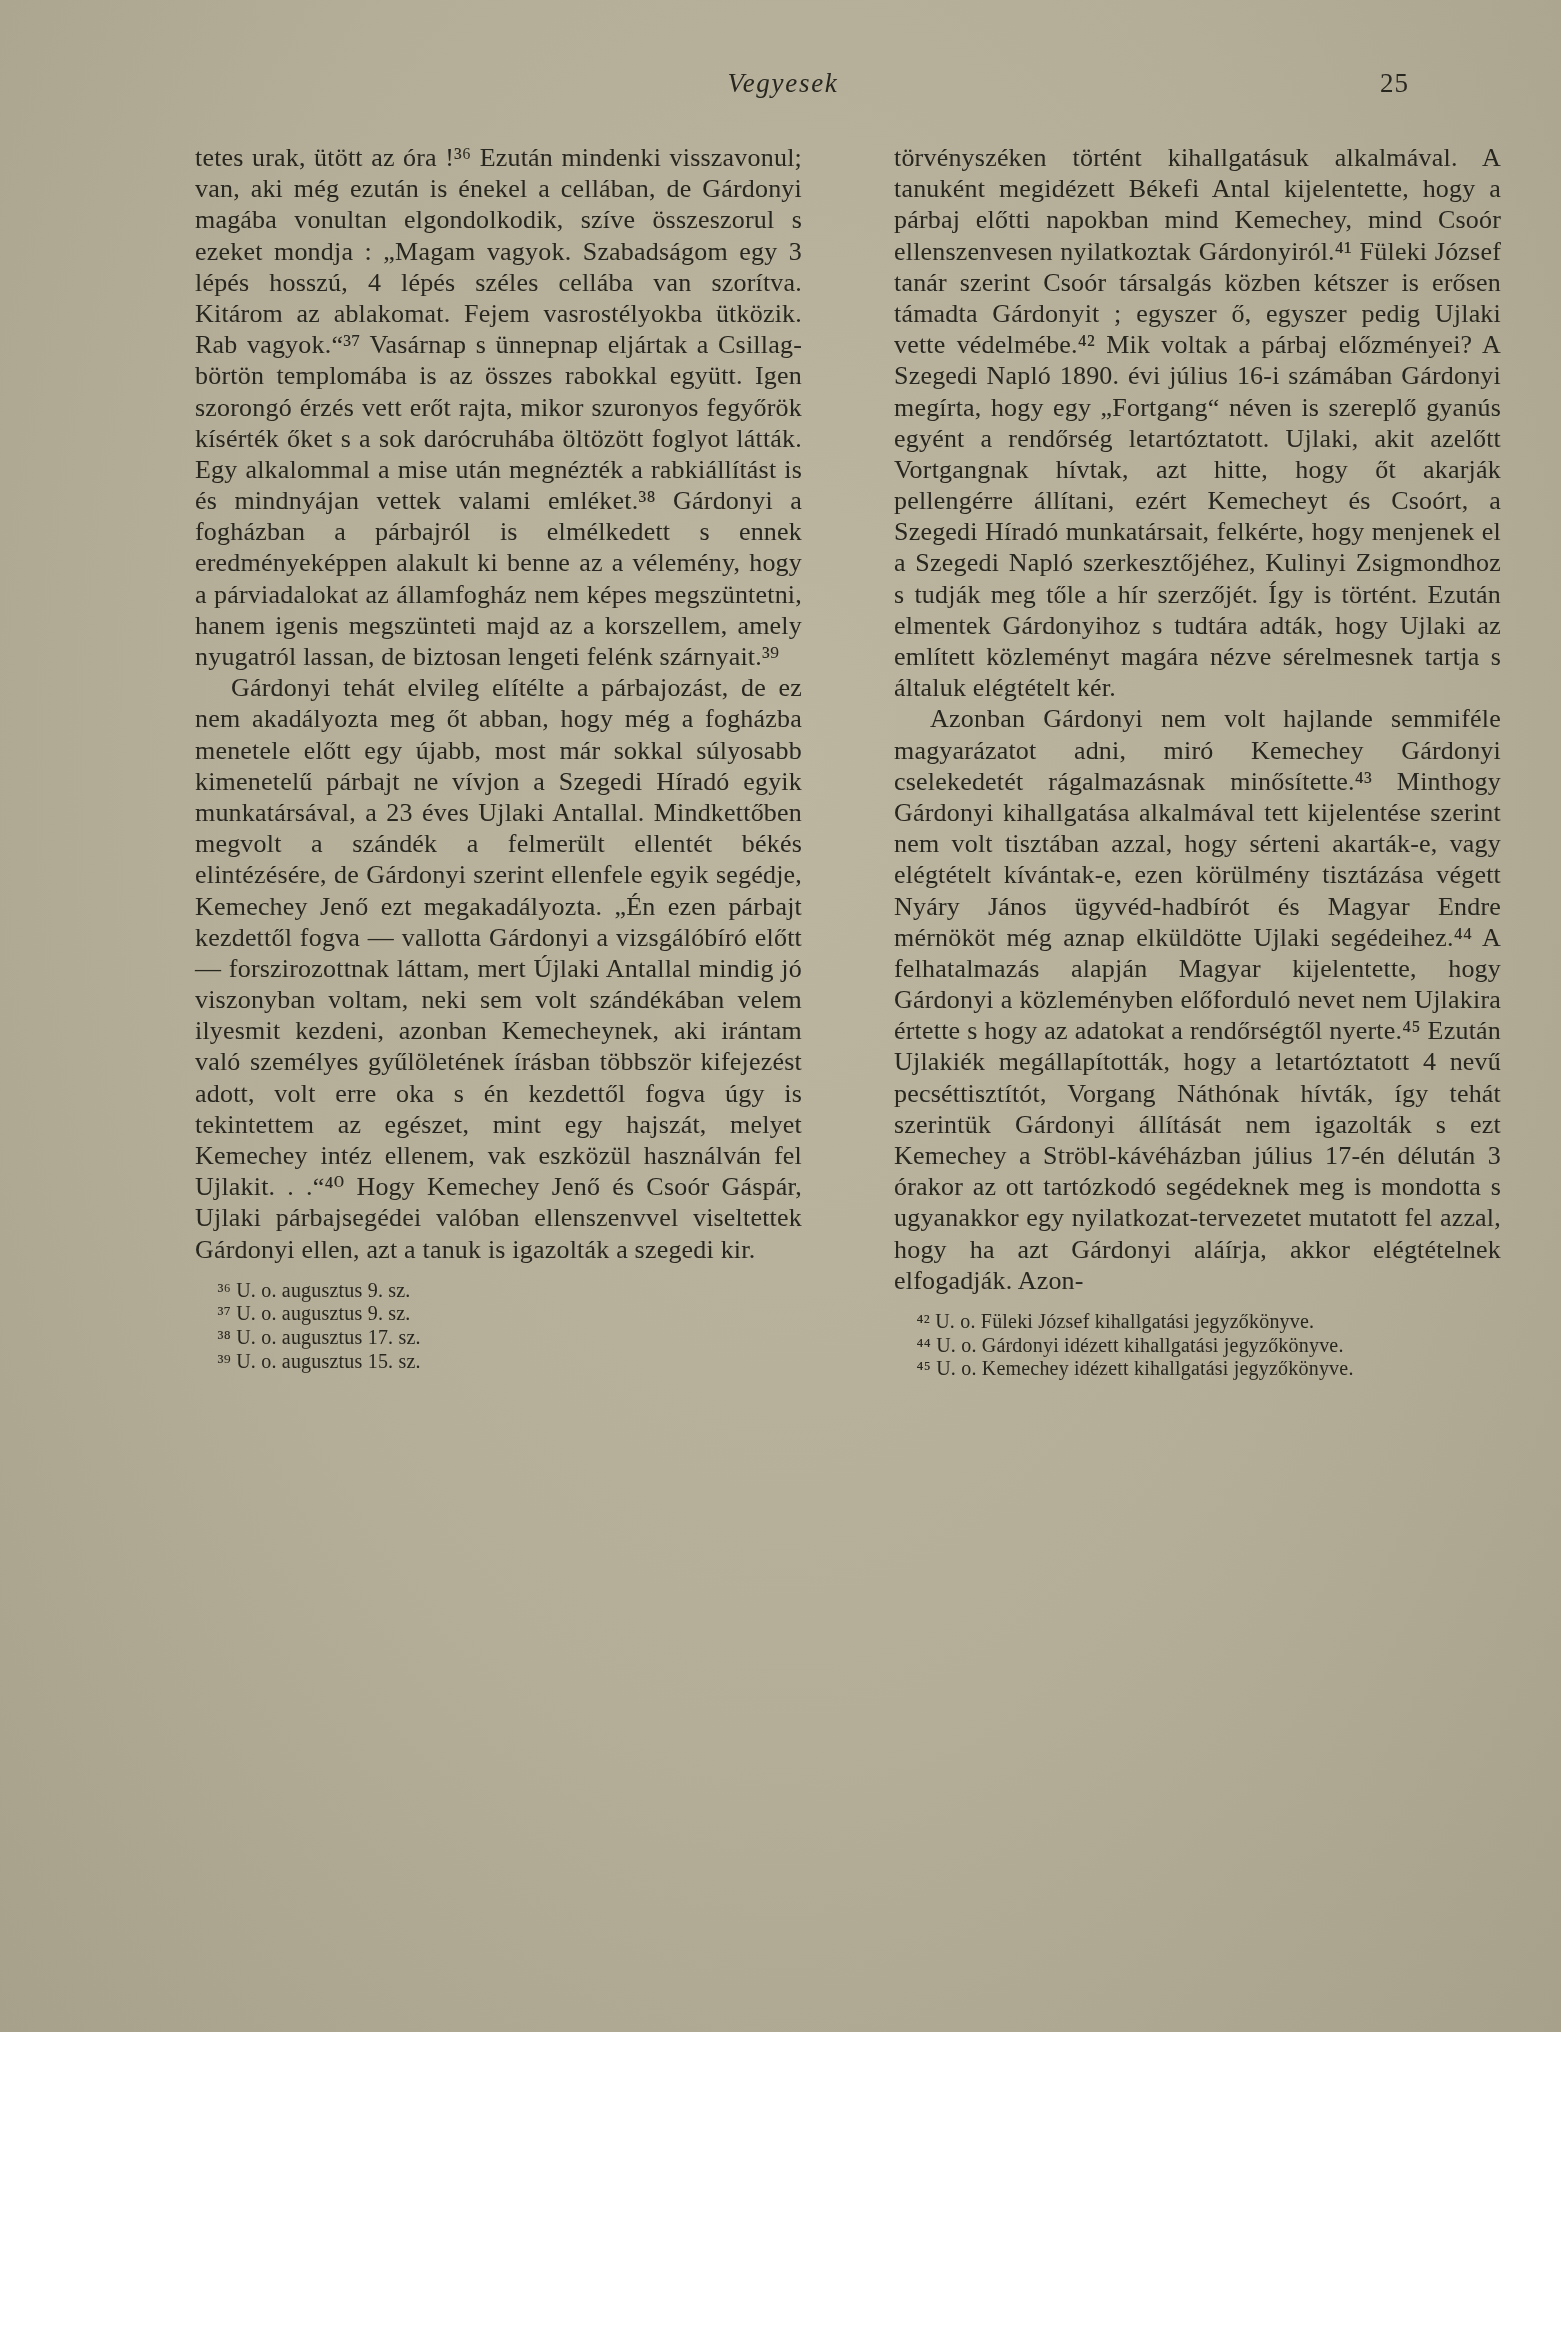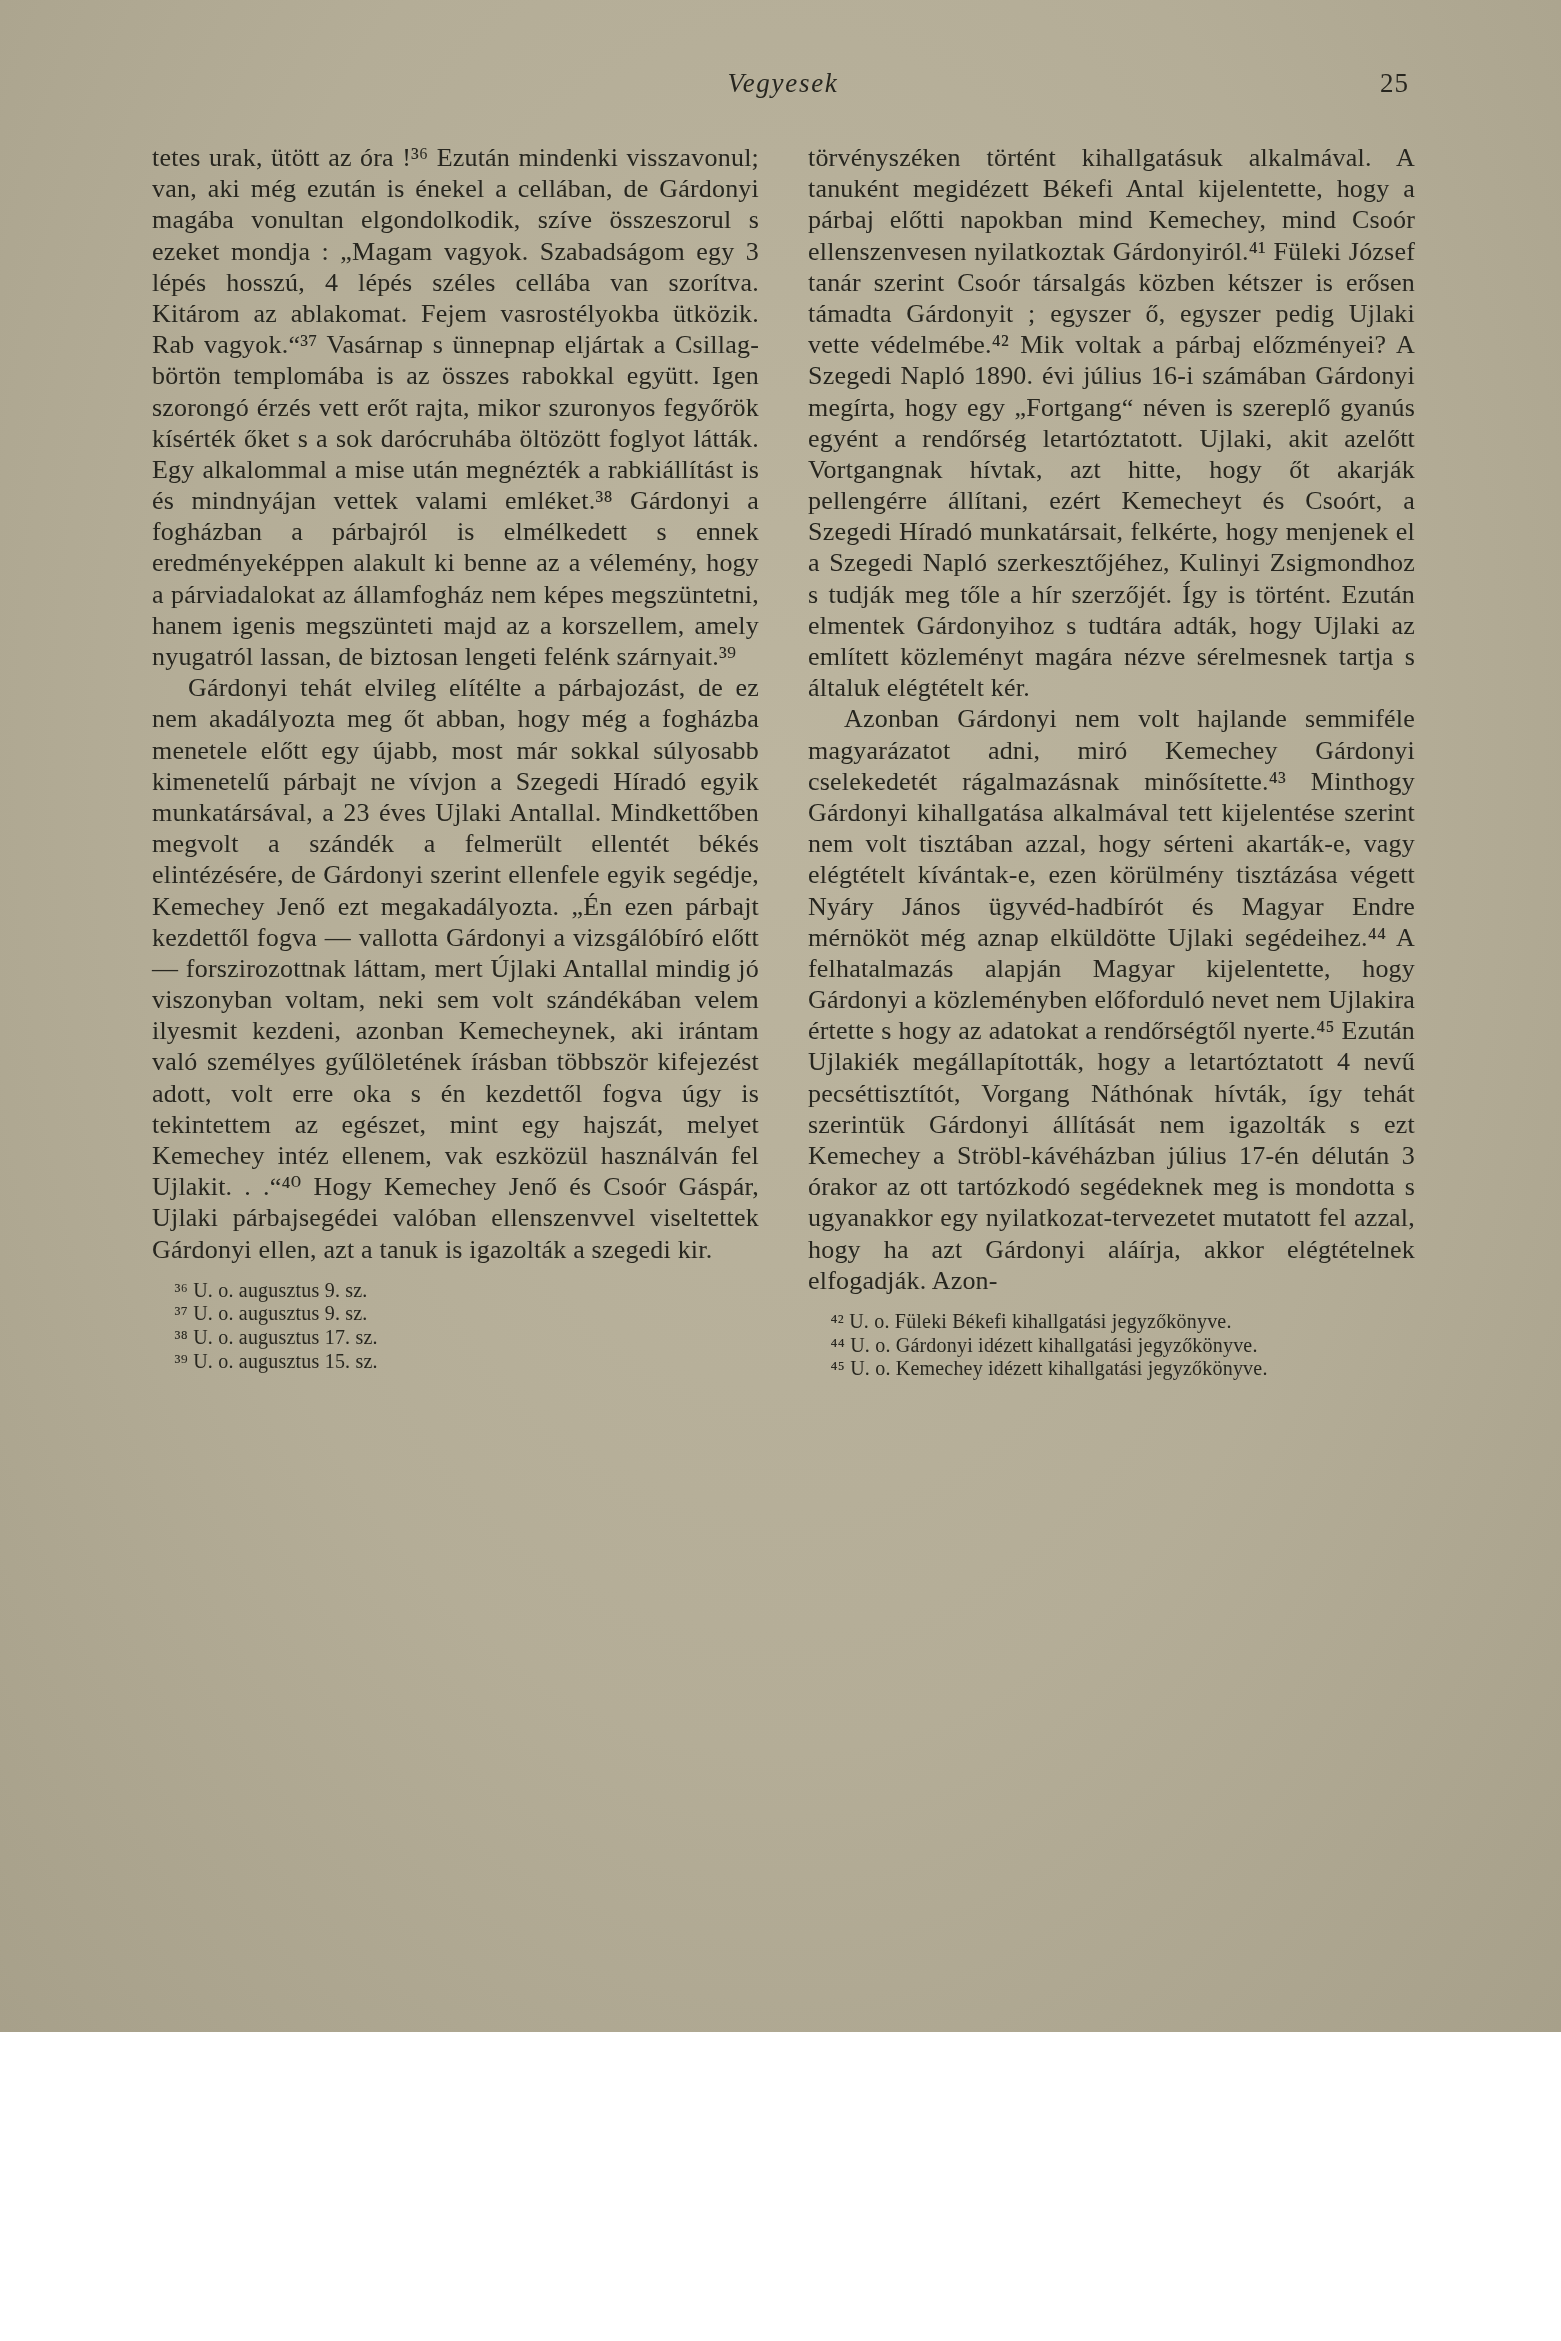--- a/index.html
+++ b/index.html
@@ -38,20 +38,21 @@
     font-size: 27px;
     letter-spacing: 0.9px;
   }
   .columns {
     display: flex;
     gap: 49px;
   }
   .column {
     width: 607px;
     flex: 0 0 607px;
+    margin-left: 43px;
   }
   .para {
     margin: 0;
     font-size: 26px;
     line-height: 1.2;
     text-align: justify;
     letter-spacing: 0.2px;
   }
   .para.indent {
     text-indent: 36px;
@@ -84,20 +85,20 @@
         <p class="footnote">³⁶ U. o. augusztus 9. sz.</p>
         <p class="footnote">³⁷ U. o. augusztus 9. sz.</p>
         <p class="footnote">³⁸ U. o. augusztus 17. sz.</p>
         <p class="footnote">³⁹ U. o. augusztus 15. sz.</p>
       </div>
     </div>
     <div class="column">
       <p class="para">törvényszéken történt kihallgatásuk alkalmával. A tanuként megidézett Békefi Antal kijelentette, hogy a párbaj előtti napokban mind Kemechey, mind Csoór ellenszenvesen nyilatkoztak Gárdonyiról.⁴¹ Füleki József tanár szerint Csoór társalgás közben kétszer is erősen támadta Gárdonyit ; egyszer ő, egyszer pedig Ujlaki vette védelmébe.⁴² Mik voltak a párbaj előzményei? A Szegedi Napló 1890. évi július 16-i számában Gárdonyi megírta, hogy egy „Fortgang“ néven is szereplő gyanús egyént a rendőrség letartóztatott. Ujlaki, akit azelőtt Vortgangnak hívtak, azt hitte, hogy őt akarják pellengérre állítani, ezért Kemecheyt és Csoórt, a Szegedi Híradó munkatársait, felkérte, hogy menjenek el a Szegedi Napló szerkesztőjéhez, Kulinyi Zsigmondhoz s tudják meg tőle a hír szerzőjét. Így is történt. Ezután elmentek Gárdonyihoz s tudtára adták, hogy Ujlaki az említett közleményt magára nézve sérelmesnek tartja s általuk elégtételt kér.</p>
       <p class="para indent">Azonban Gárdonyi nem volt hajlande semmiféle magyarázatot adni, miró Kemechey Gárdonyi cselekedetét rágalmazásnak minősítette.⁴³ Minthogy Gárdonyi kihallgatása alkalmával tett kijelentése szerint nem volt tisztában azzal, hogy sérteni akarták-e, vagy elégtételt kívántak-e, ezen körülmény tisztázása végett Nyáry János ügyvéd-hadbírót és Magyar Endre mérnököt még aznap elküldötte Ujlaki segédeihez.⁴⁴ A felhatalmazás alapján Magyar kijelentette, hogy Gárdonyi a közleményben előforduló nevet nem Ujlakira értette s hogy az adatokat a rendőrségtől nyerte.⁴⁵ Ezután Ujlakiék megállapították, hogy a letartóztatott 4 nevű pecséttisztítót, Vorgang Náthónak hívták, így tehát szerintük Gárdonyi állítását nem igazolták s ezt Kemechey a Ströbl-kávéházban július 17-én délután 3 órakor az ott tartózkodó segédeknek meg is mondotta s ugyanakkor egy nyilatkozat-tervezetet mutatott fel azzal, hogy ha azt Gárdonyi aláírja, akkor elégtételnek elfogadják. Azon-</p>
       <div class="footnotes">
-        <p class="footnote">⁴² U. o. Füleki Békefi kihallgatási jegyzőkönyve.</p>
+        <p class="footnote">⁴² U. o. Füleki József kihallgatási jegyzőkönyve.</p>
         <p class="footnote">⁴⁴ U. o. Gárdonyi idézett kihallgatási jegyzőkönyve.</p>
         <p class="footnote">⁴⁵ U. o. Kemechey idézett kihallgatási jegyzőkönyve.</p>
       </div>
     </div>
   </div>
 </div>
 
 
 </body></html>

